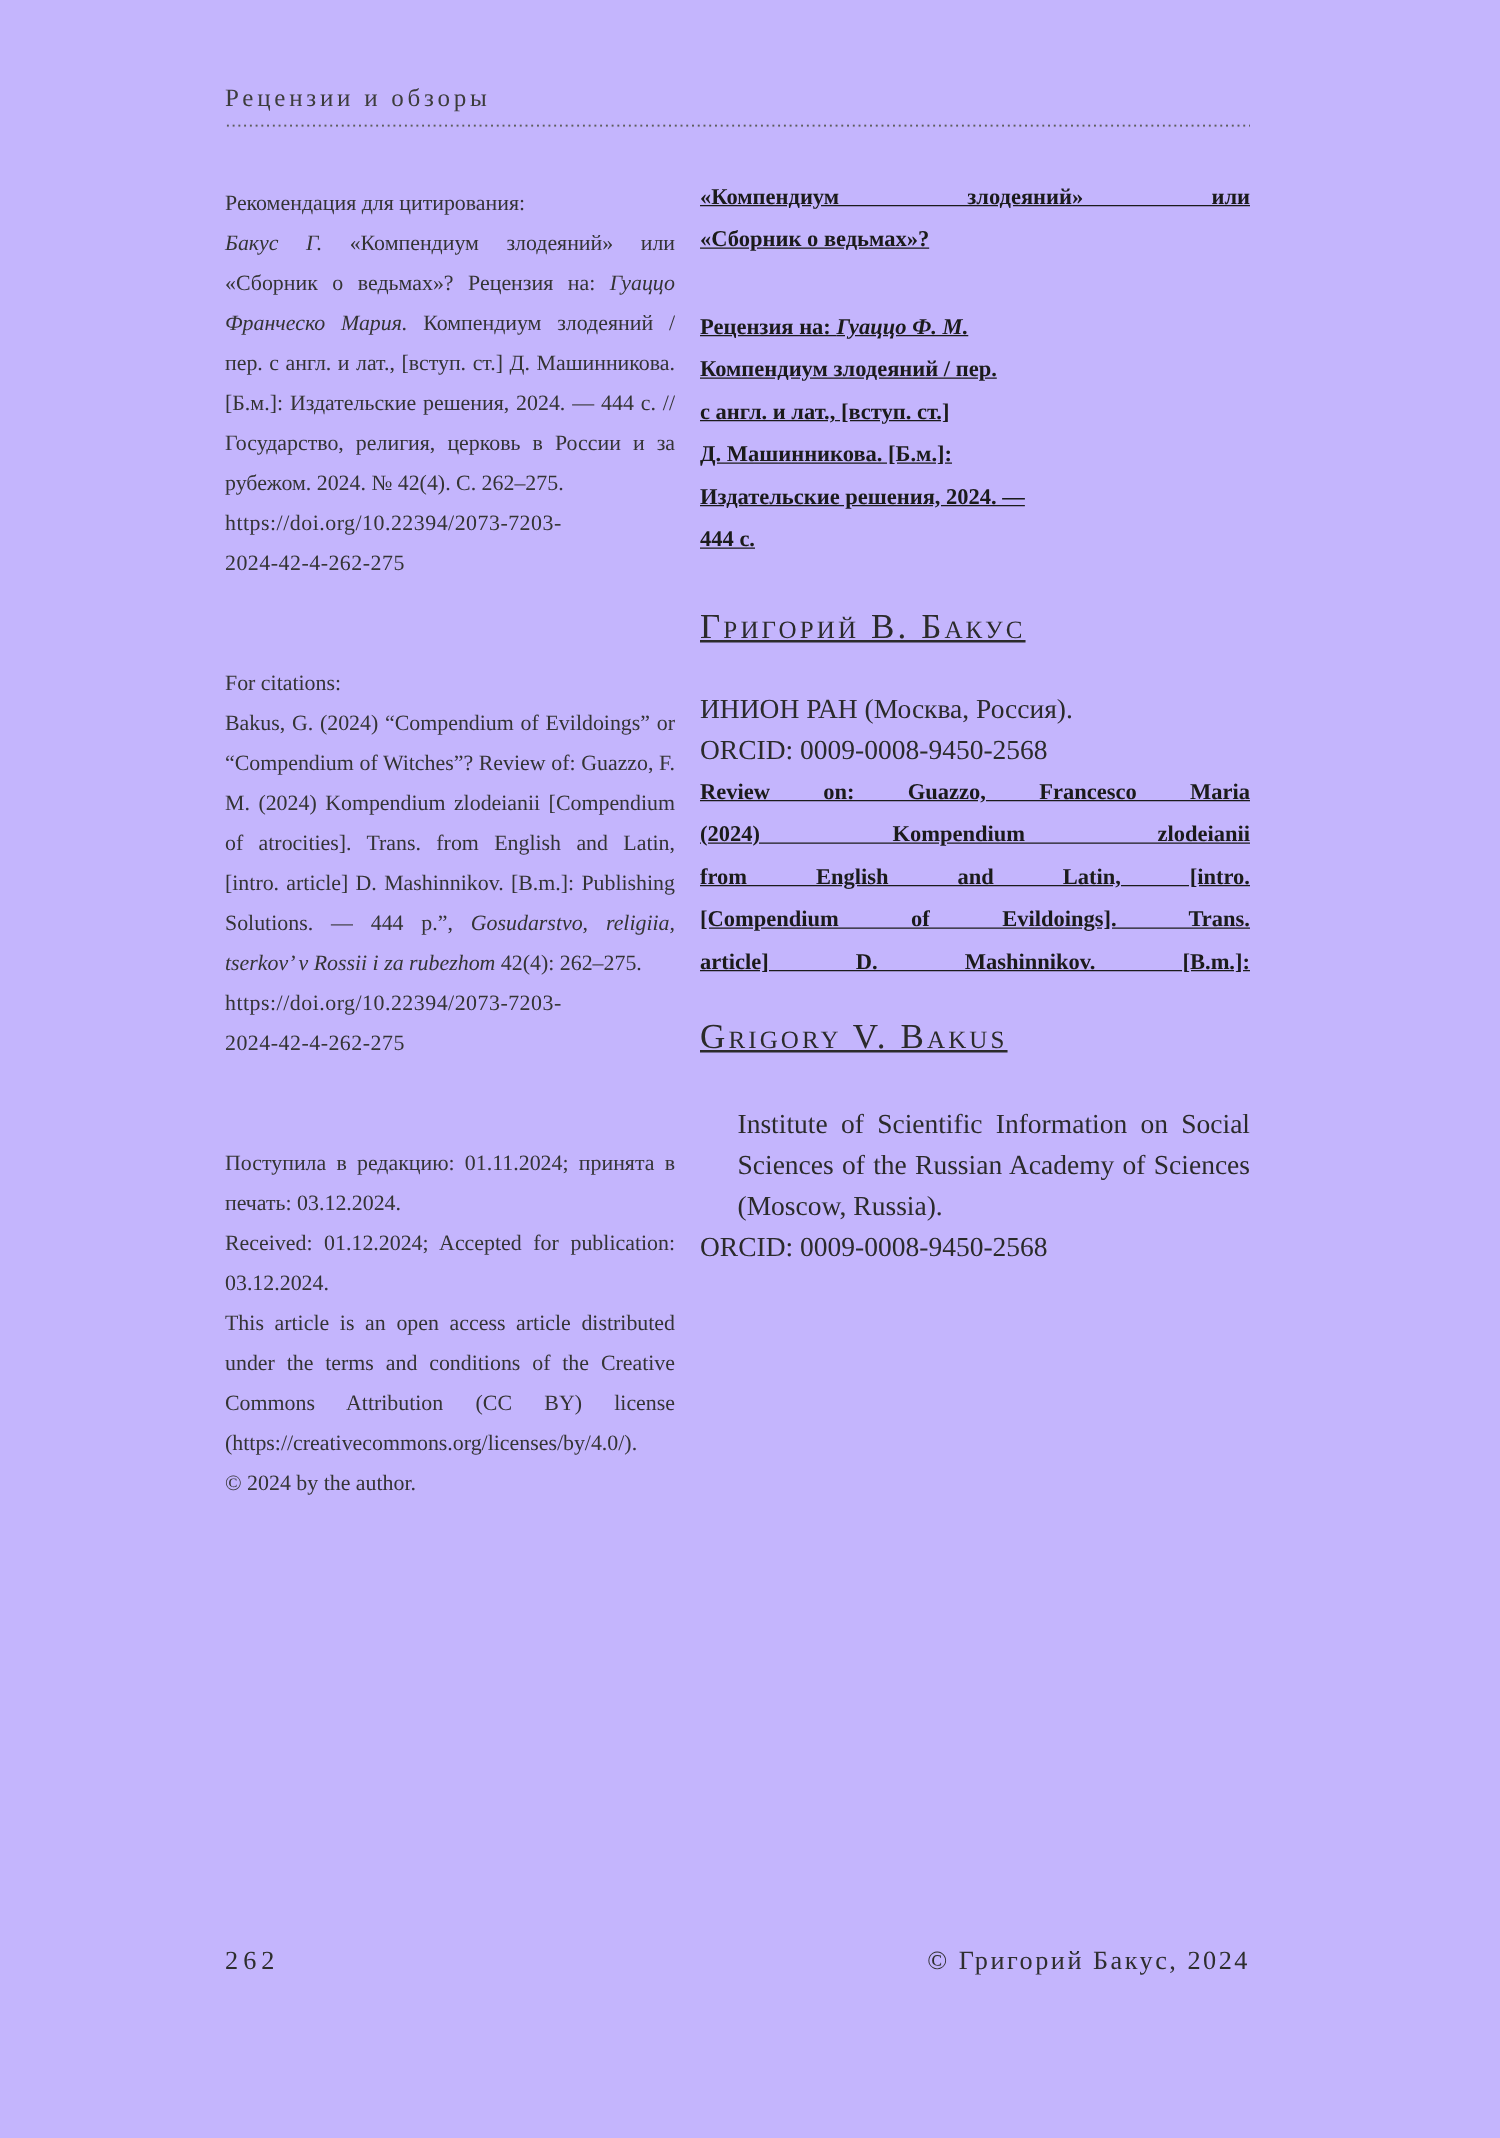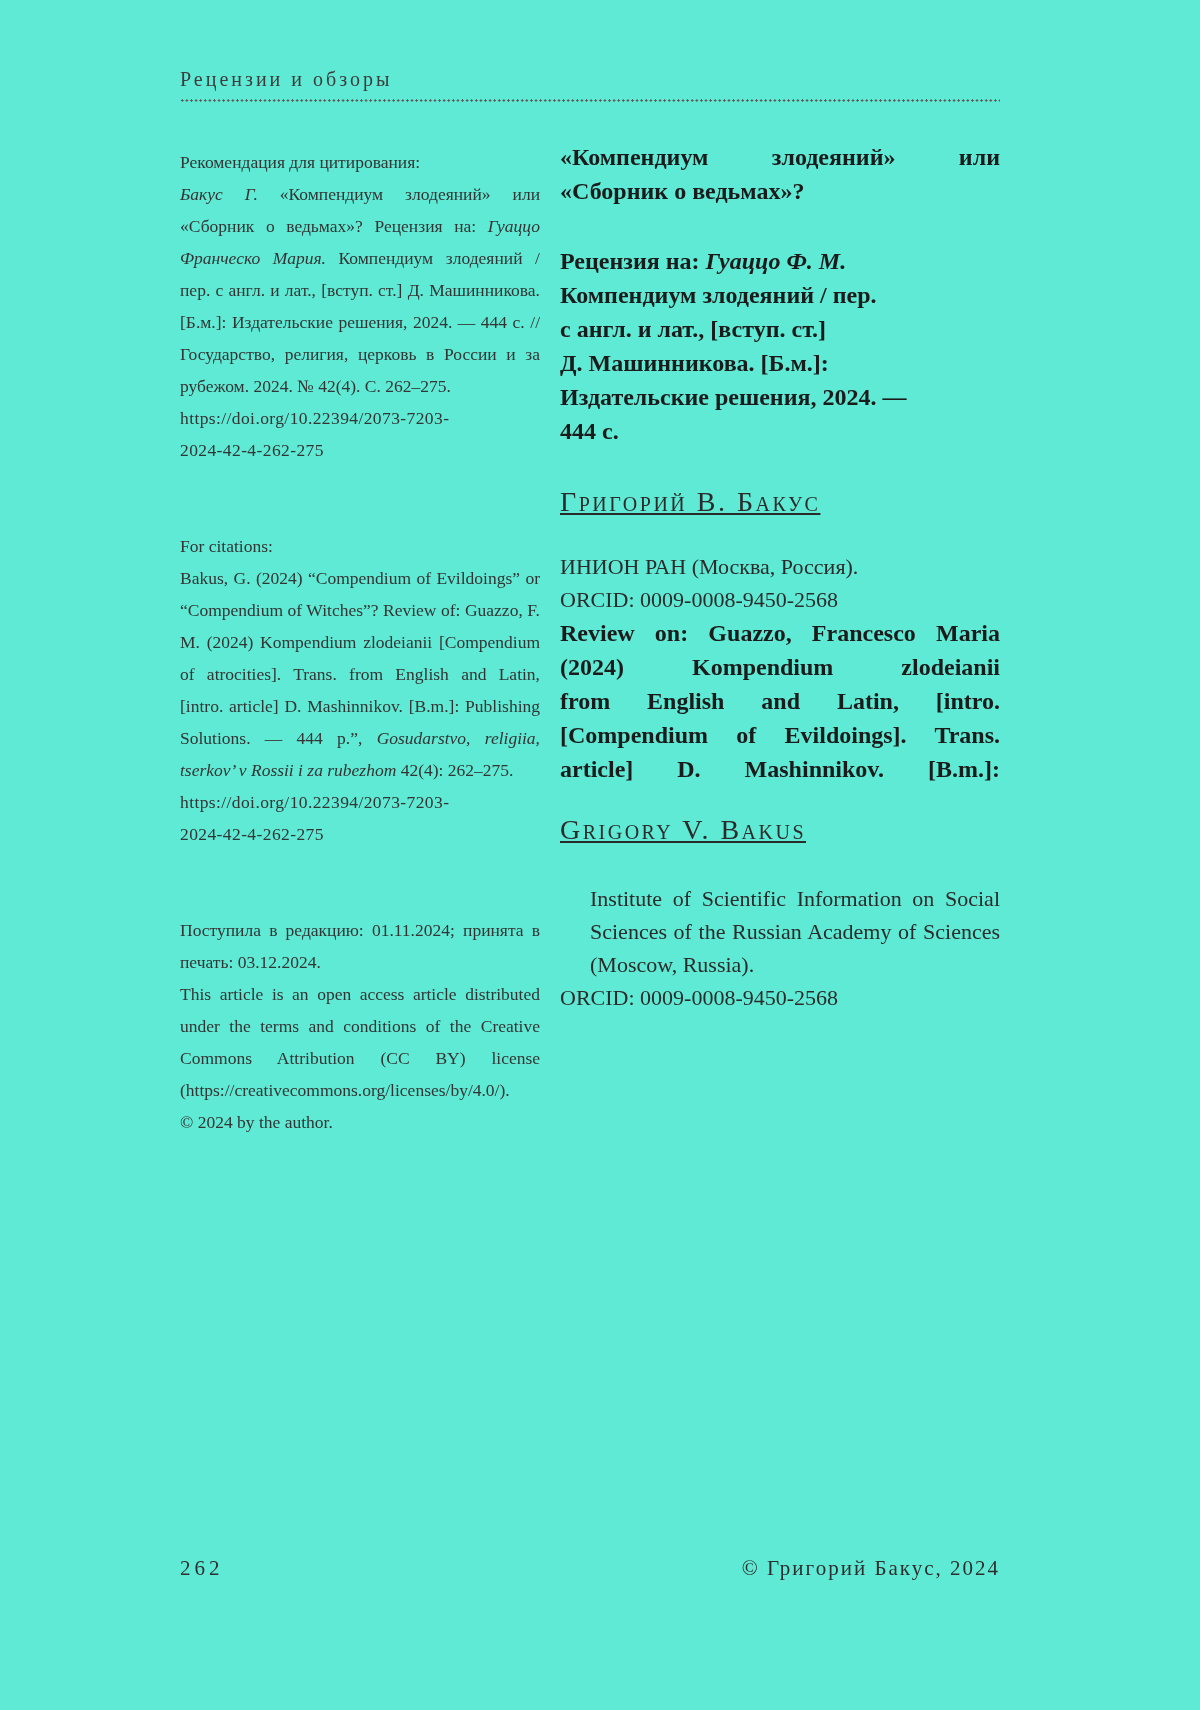--- a/index.html
+++ b/index.html
@@ -3,21 +3,21 @@
 <meta charset="utf-8">
 <style>
   html, body { margin: 0; padding: 0; background: #ffffff; }
   * { box-sizing: border-box; }
   p { margin: 0; }
 
   .page {
     position: relative;
     width: 1200px;
     height: 1710px;
-    background: #5eead4;
+    background: #c4b5fd;
     font-family: "Liberation Serif", "DejaVu Serif", serif;
     color: #2e2e2e;
     overflow: hidden;
   }
 
   
   .running-head { position: absolute; left: 180px; top: 68px; width: 820px; }
   .running-head .rh-title {
     font-size: 20px;
     letter-spacing: 3px;
@@ -41,23 +41,24 @@
     color: #343434;
     text-align: justify;
   }
   .col-left .doi { text-align: left; letter-spacing: 0.4px; }
   .mt-gap { margin-top: 64px; }
 
   
   .col-right { position: absolute; left: 560px; top: 140px; width: 440px; }
   .bold-block {
     font-weight: bold;
-    font-size: 24px;
+    font-size: 18px;
     line-height: 34px;
     color: #1b1b1b;
+    text-decoration: underline;
   }
   .stretch { text-align: justify; text-align-last: justify; }
   .review-ru { margin-top: 36px; }
   .author-name {
     font-variant: small-caps;
     font-size: 28px;
     line-height: 36px;
     letter-spacing: 2.5px;
     color: #2b2b2b;
     text-decoration: underline;
@@ -108,20 +109,21 @@
     </p>
 
     <p class="mt-gap">For citations:</p>
     <p><span>Bakus, G. (2024) “Compendium of Evildoings” or “Compendium of Witches”? Review of: Guazzo, F. M. (2024) Kompendium zlodeianii [Compendium of atrocities]. Trans. from English and Latin, [intro. article] D. Mashinnikov. [B.m.]: Publishing Solutions. — 444 p.”, </span><span class="it">Gosudarstvo, religiia, tserkov’ v Rossii i za rubezhom</span><span> 42(4): 262–275.</span></p>
     <p class="doi">
       <span>https://doi.org/10.22394/2073-7203-</span><br>
       <span>2024-42-4-262-275</span>
     </p>
 
     <p class="mt-gap">Поступила в редакцию: 01.11.2024; принята в печать: 03.12.2024.</p>
+    <p>Received: 01.12.2024; Accepted for publication: 03.12.2024.</p>
     <p>This article is an open access article distributed under the terms and conditions of the Creative Commons Attribution (CC BY) license (https://creativecommons.org/licenses/by/4.0/).</p>
     <p>© 2024 by the author.</p>
   </aside>
 
   <section class="col-right">
 
     <div class="bold-block">
       <div class="stretch">«Компендиум злодеяний» или</div>
       <div>«Сборник о ведьмах»?</div>
     </div>

